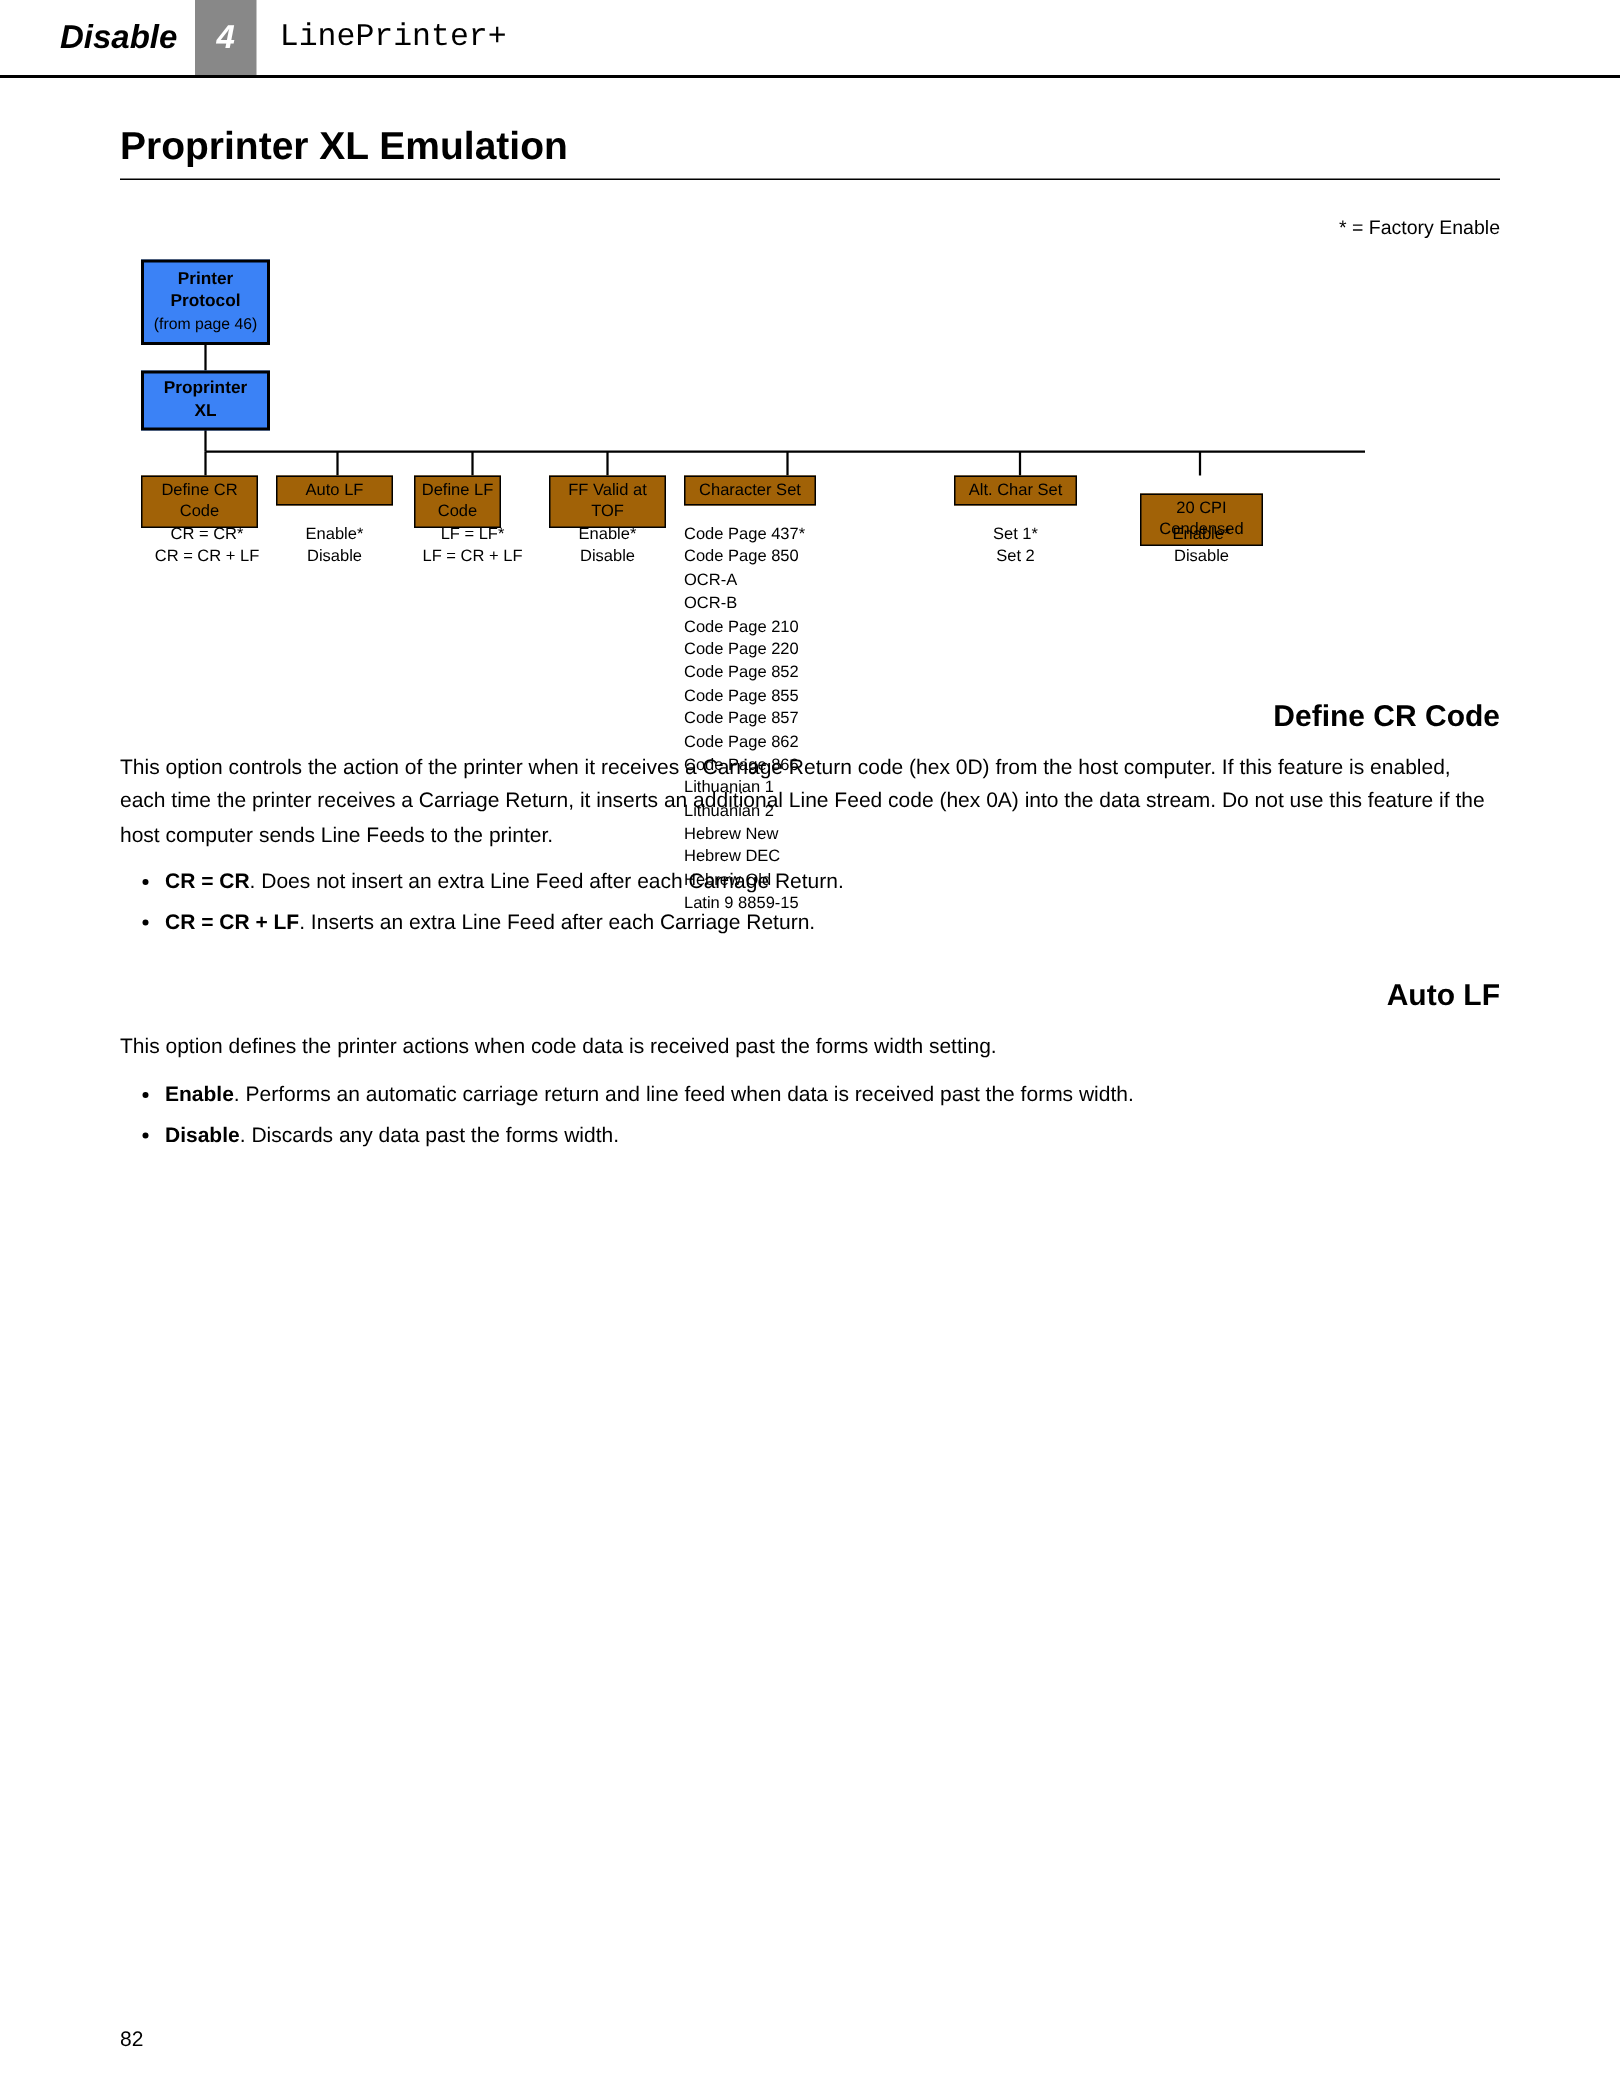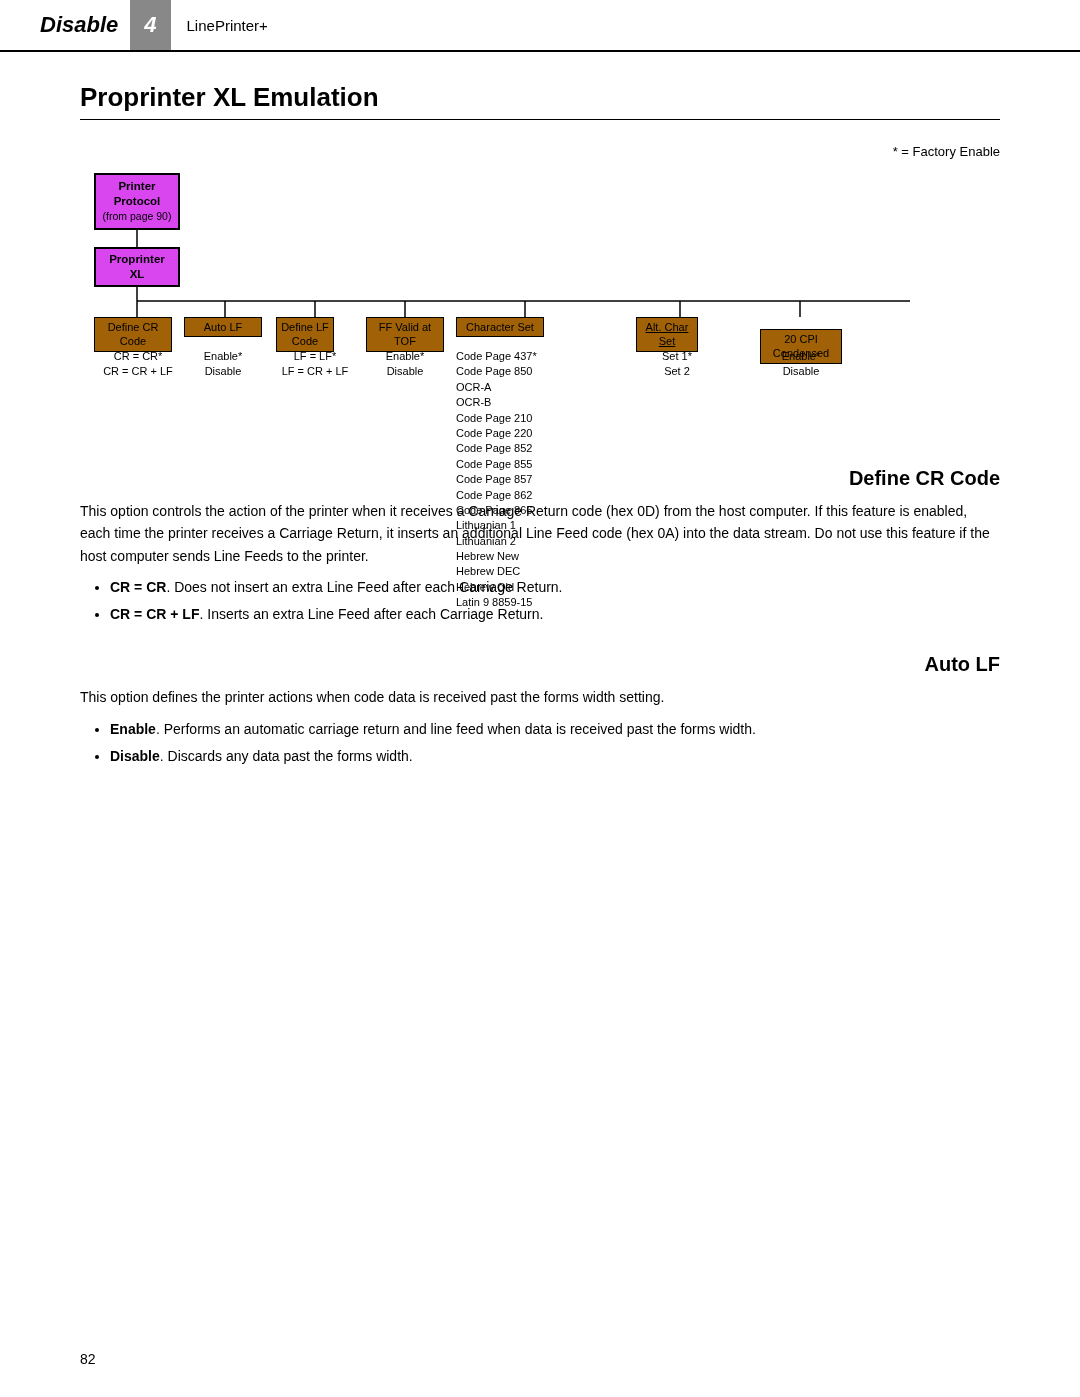--- a/index.html
+++ b/index.html
@@ -44,24 +44,25 @@
       align-items: center;
       height: 100%;
       margin-right: 16px;
       position: relative;
     }
     .header-chapter-num::before {
       content: '4';
       color: #fff;
     }
     .header-subtitle {
-      font-size: 15px;
+      font-size: 21px;
       display: flex;
       align-items: center;
       font-weight: normal;
+      font-family: Liberation Mono, monospace;
     }
 
     
     .page-content {
       padding: 30px 80px 40px 80px;
     }
 
     .page-title {
       font-size: 26px;
       font-weight: bold;
@@ -121,21 +122,21 @@
     .diagram-wrapper svg {
       position: absolute;
       top: 0;
       left: 0;
       width: 100%;
       height: 100%;
     }
     .diagram-box {
       position: absolute;
       border: 2px solid #000;
-      background: #d946ef;
+      background: #3b82f6;
       font-size: 11.5px;
       text-align: center;
       padding: 3px 5px;
       font-weight: bold;
       line-height: 1.3;
     }
     .diagram-box-thin {
       position: absolute;
       border: 1px solid #000;
       background: #a16207;
@@ -187,21 +188,21 @@
 
       <line x1="445" y1="132" x2="445" y2="148" stroke="#000" stroke-width="1.5"></line>
 
       <line x1="600" y1="132" x2="600" y2="148" stroke="#000" stroke-width="1.5"></line>
 
       <line x1="720" y1="132" x2="720" y2="148" stroke="#000" stroke-width="1.5"></line>
     </svg>
 
     <div class="diagram-box" style="left:14px; top:4px; width:86px; padding:4px 6px;">
       <span>Printer<br>Protocol</span><br>
-      <span style="font-weight:normal; font-size:10.5px;">(from page 90)</span>
+      <span style="font-weight:normal; font-size:10.5px;">(from page 46)</span>
     </div>
 
     <div class="diagram-box" style="left:14px; top:78px; width:86px; padding:3px 5px;">
       <span>Proprinter XL</span>
     </div>
 
     <div class="diagram-box-thin" style="left:14px; top:148px; width:78px;">
       Define CR<br>Code
     </div>
 
@@ -214,21 +215,21 @@
     </div>
 
     <div class="diagram-box-thin" style="left:286px; top:148px; width:78px;">
       FF Valid at<br>TOF
     </div>
 
     <div class="diagram-box-thin" style="left:376px; top:148px; width:88px;">
       Character Set
     </div>
 
-    <div class="diagram-box-thin" style="left:556px; top:148px; width:62px;text-decoration:underline;">
+    <div class="diagram-box-thin" style="left:556px; top:148px; width:82px;">
       Alt. Char Set
     </div>
 
     <div class="diagram-box-thin" style="left:680px; top:148px; width:82px;margin-top:12px;">
       20 CPI<br>Condensed
     </div>
 
     <div class="diagram-label" style="left:14px; top:180px; width:88px;">
       CR = CR*<br>CR = CR + LF
     </div>

